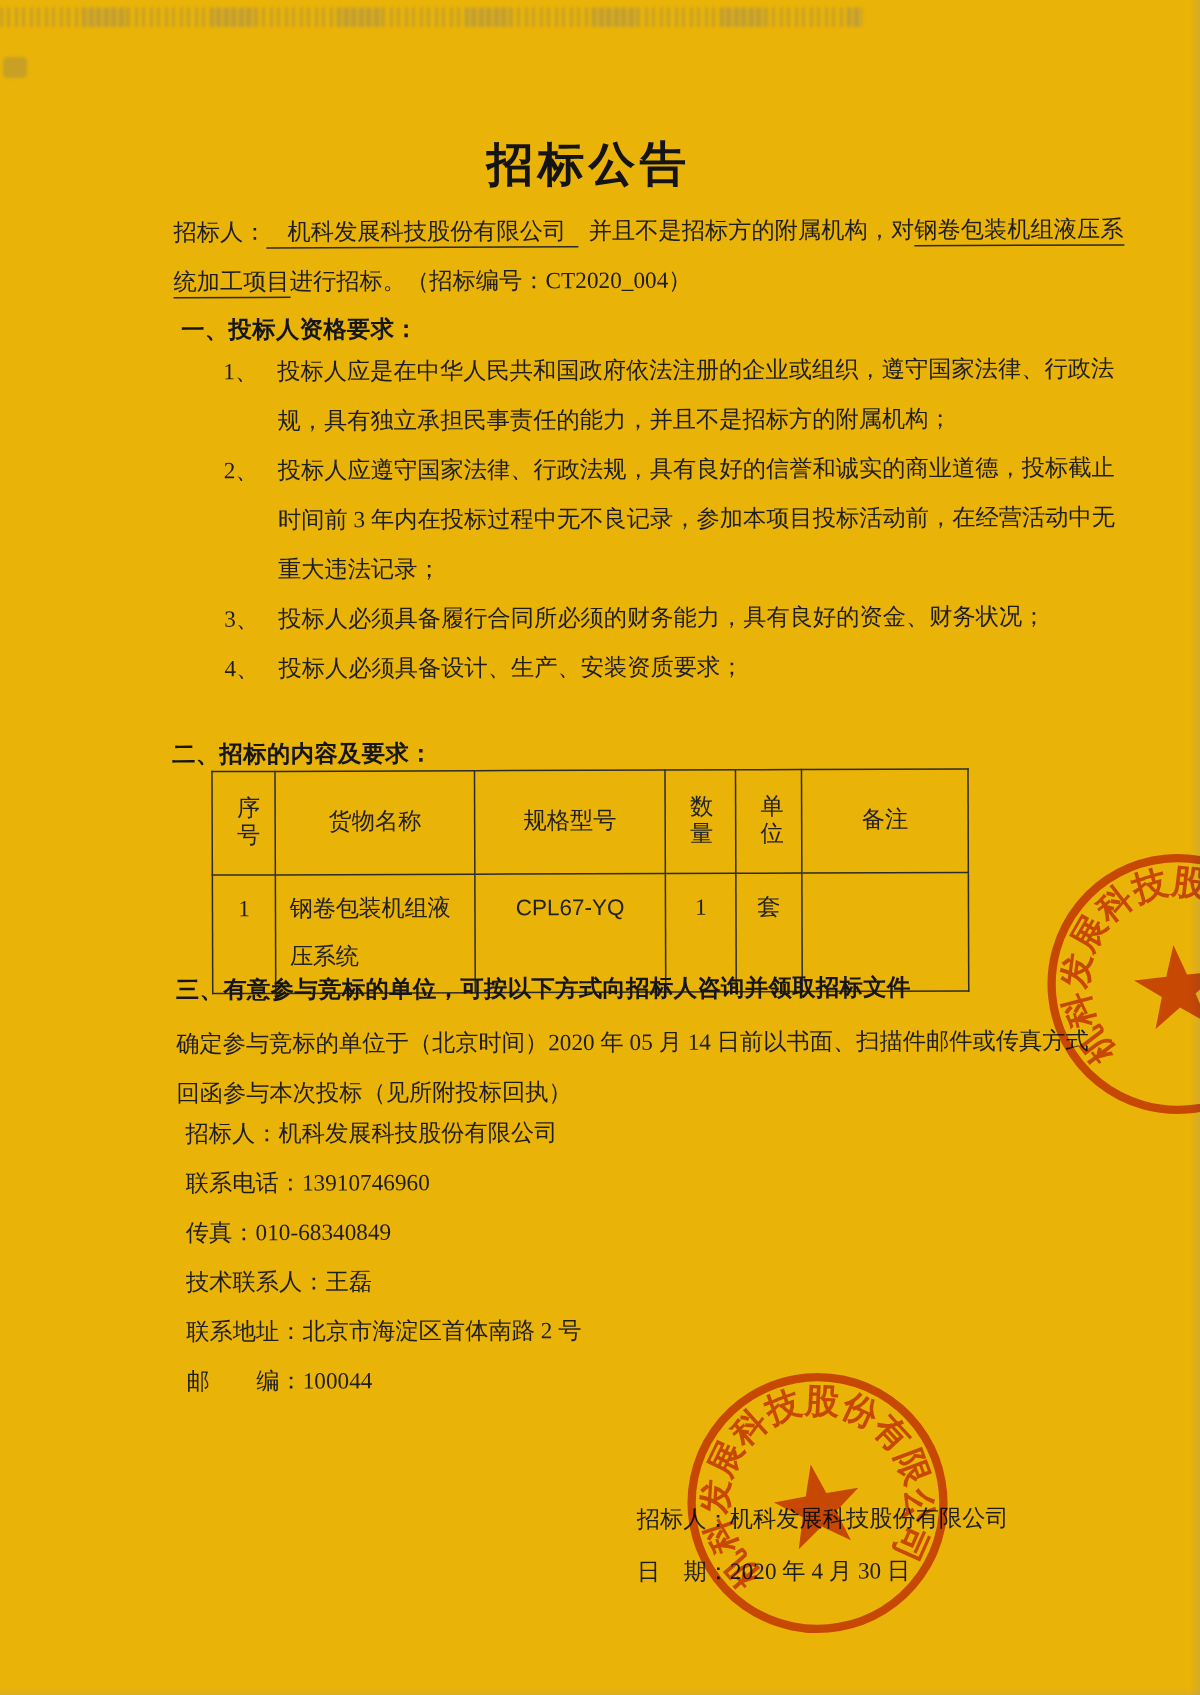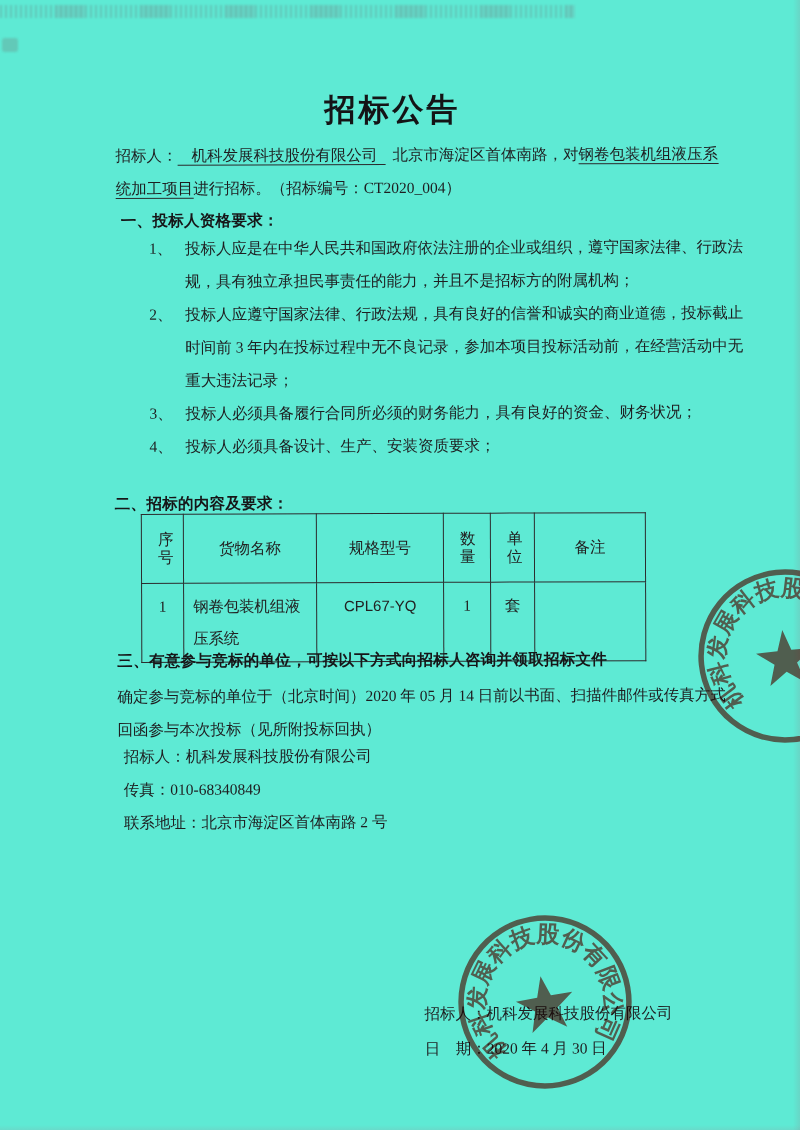--- a/index.html
+++ b/index.html
@@ -1,19 +1,19 @@
 <!DOCTYPE html>
 <html><head>
 <meta charset="utf-8">
 <style>
   html,body{margin:0;padding:0;background:#ffffff;}
   .page{
     position:relative;
     width:800px;height:1130px;
-    background:#5eead4;
+    background:#eab308;
     overflow:hidden;
     font-family:"Liberation Serif","DejaVu Serif",serif;
     color:#1e1e20;
     font-size:15.5px;
   }
   .tilt{position:absolute;inset:0;transform:rotate(-0.2deg);transform-origin:50% 50%;}
 
   
   .noise-top{
     position:absolute;top:5px;left:0;width:575px;height:13px;
@@ -83,21 +83,21 @@
   <div class="noise-top"></div>
   <div class="noise-spot" style="left:2px;top:38px;width:16px;height:14px;"></div>
   <div class="edge-right"></div>
   <div class="edge-bottom"></div>
 
   <div class="tilt">
 
     <div class="abs doc-title">招标公告</div>
 
     <div class="abs intro">
-      <span class="req-line"><span>招标人：</span><span class="u u-company">机科发展科技股份有限公司</span><span class="sp"></span><span>北京市海淀区首体南路，对</span><span class="u">钢卷包装机组液压系</span></span>
+      <span class="req-line"><span>招标人：</span><span class="u u-company">机科发展科技股份有限公司</span><span class="sp"></span><span>并且不是招标方的附属机构，对</span><span class="u">钢卷包装机组液压系</span></span>
       <span class="req-line"><span class="u">统加工项目</span><span>进行招标。（招标编号：CT2020_004）</span></span>
     </div>
 
     <div class="abs sec-heading h1pos">一、投标人资格要求：</div>
 
     <div class="abs req-list">
       <div class="req-item">
         <span class="req-num">1、</span>
         <span class="req-line">投标人应是在中华人民共和国政府依法注册的企业或组织，遵守国家法律、行政法</span>
         <span class="req-line">规，具有独立承担民事责任的能力，并且不是招标方的附属机构；</span>
@@ -153,22 +153,25 @@
 
     <div class="abs sec-heading h3pos">三、有意参与竞标的单位，可按以下方式向招标人咨询并领取招标文件</div>
 
     <div class="abs para">
       <span class="req-line">确定参与竞标的单位于（北京时间）2020 年 05 月 14 日前以书面、扫描件邮件或传真方式</span>
       <span class="req-line">回函参与本次投标（见所附投标回执）</span>
     </div>
 
     <div class="abs contacts">
       <span class="contact-line">招标人：机科发展科技股份有限公司</span>
+      <span class="contact-line">联系电话：13910746960</span>
       <span class="contact-line">传真：010-68340849</span>
+      <span class="contact-line">技术联系人：王磊</span>
       <span class="contact-line">联系地址：北京市海淀区首体南路 2 号</span>
+      <span class="contact-line">邮　　编：100044</span>
     </div>
 
     <div class="abs footer">
       <span class="footer-line">招标人：机科发展科技股份有限公司</span>
       <span class="footer-line">日　期：2020 年 4 月 30 日</span>
     </div>
 
   </div>
 
   <svg class="seal seal-right" viewBox="0 0 240 240" aria-hidden="true">

